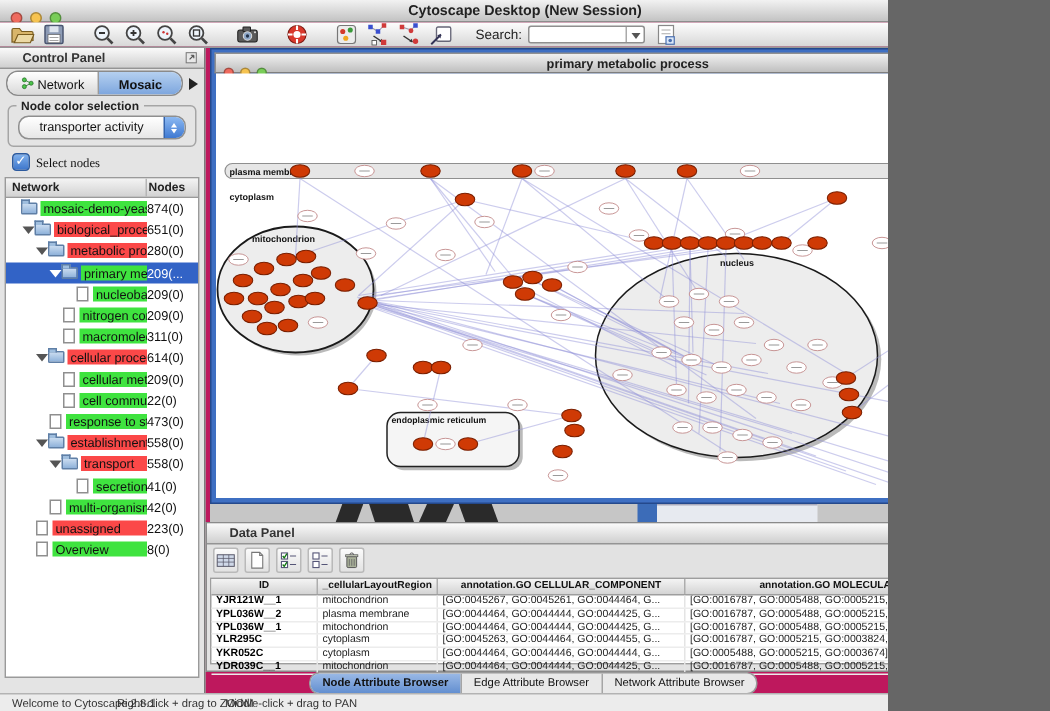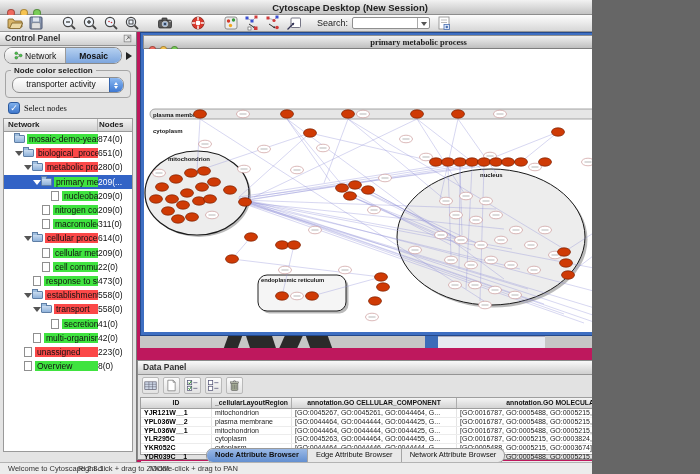--- a/index.html
+++ b/index.html
@@ -22,21 +22,21 @@
   .tbtn.gap{margin-left:12px;}
   .tbtn svg{width:16px;height:16px;display:block;}
   .searchlab{font-size:9px;color:#222;margin:0 4px 0 10px;}
   .searchbox{width:78px;height:12px;border:1px solid #8f8f8f;border-radius:2px;background:#fff;
     display:flex;box-sizing:border-box;}
   .searchbox input{flex:1;border:0;outline:0;font-size:8px;padding:0 2px;min-width:0;background:transparent;}
   .searchdrop{width:11px;border-left:1px solid #aaa;position:relative;}
   .searchdrop:after{content:"";position:absolute;left:2.5px;top:4px;border:3px solid transparent;border-top:4px solid #555;}
   
   .panel-title{height:13px;background:linear-gradient(#fafafa,#cfcfcf);border-bottom:1px solid #949494;
-    font-size:8.5px;font-weight:bold;line-height:13px;padding-left:5px;position:relative;color:#333;}
+    font-size:8.5px;font-weight:bold;line-height:13px;padding-left:15px;position:relative;color:#333;}
   .float-btn{position:absolute;right:4px;top:2px;width:9px;height:9px;}
   .float-btn svg{width:9px;height:9px;display:block;}
   
   .control-panel{position:absolute;left:0;top:32px;width:137px;height:430px;background:#e4e4e4;
     border-right:1px solid #7b7b7b;box-sizing:border-box;}
   .cp-tabs{position:absolute;left:4px;top:16px;right:3px;height:15px;display:flex;align-items:center;}
   .seg{flex:1;display:flex;border:1px solid #8a8a8a;border-radius:8px;overflow:hidden;height:15px;background:#fff;}
   .seg .s1{flex:1.1;display:flex;align-items:center;justify-content:center;font-size:8.5px;
     background:linear-gradient(#ffffff,#d9d9d9);border-right:1px solid #9a9a9a;}
   .seg .s1 svg{width:9px;height:9px;margin-right:2px;}
@@ -77,32 +77,32 @@
   .ic-file{flex:none;width:8px;height:10px;margin:0 3px 0 1px;background:#fff;border:1px solid #8f8f8f;box-sizing:border-box;}
   .tl{padding:0 2px;overflow:hidden;flex:1;}
   .tl.green{background:#3fe33f;}
   .tl.red{background:#fb4848;}
   .tc{flex:none;width:34px;font-size:8.5px;color:#111;}
   .trow.sel .tc{color:#fff;}
   
   .netwin{position:absolute;left:140px;top:32px;width:557px;height:304px;background:#3e6fc2;
     border:1px solid #24498c;box-sizing:border-box;padding:2px;}
   .nw-title{height:14px;background:linear-gradient(#f0f0f0,#bfbfbf);border:1px solid #909090;
-    border-bottom:1px solid #7e7e7e;position:relative;box-sizing:border-box;font-family:Liberation Serif, serif;}
+    border-bottom:1px solid #7e7e7e;position:relative;box-sizing:border-box;}
   .nw-title .lights{top:3px;left:5px;}
   .nw-title .lights span{width:7px;height:7px;margin-right:4px;}
   .nw-title .title{position:absolute;left:0;right:0;text-align:center;font-size:8.5px;font-weight:bold;
     line-height:13px;color:#222;}
   .nw-canvas{position:absolute;left:3px;right:3px;top:16px;bottom:3px;background:#fff;overflow:hidden;}
   .nw-canvas svg{display:block;}
   
   .bstrip{position:absolute;left:140px;top:336px;width:560px;height:12px;background:#b3b3b3;overflow:hidden;}
   .bstrip div{position:absolute;top:0;height:12px;}
   
-  .data-panel{position:absolute;left:137px;top:360px;width:563px;height:100px;background:#e2e2e2;
+  .data-panel{position:absolute;left:137px;top:348px;width:563px;height:100px;background:#e2e2e2;
     border:1px solid #8a8a8a;box-sizing:border-box;}
   .dp-toolbar{position:absolute;left:4px;top:14px;right:4px;height:20px;display:flex;align-items:center;}
   .dp-toolbar .tbtn{width:17px;height:17px;margin-right:4px;border:1px solid #b9b9b9;border-radius:2px;
     background:linear-gradient(#fbfbfb,#e2e2e2);box-sizing:border-box;padding:1px;}
   .dp-toolbar .tbtn svg{width:13px;height:13px;}
   .dp-right{margin-left:auto;display:flex;}
   .dptable{position:absolute;left:2px;top:36px;width:549px;height:58px;background:#fff;border:1px solid #9e9e9e;box-sizing:border-box;}
   .dth{display:flex;height:10px;background:linear-gradient(#f4f4f4,#d4d4d4);border-bottom:1px solid #9e9e9e;}
   .dth span{font-size:6.8px;font-weight:bold;line-height:10px;text-align:center;border-right:1px solid #adadad;
     overflow:hidden;white-space:nowrap;box-sizing:border-box;}

